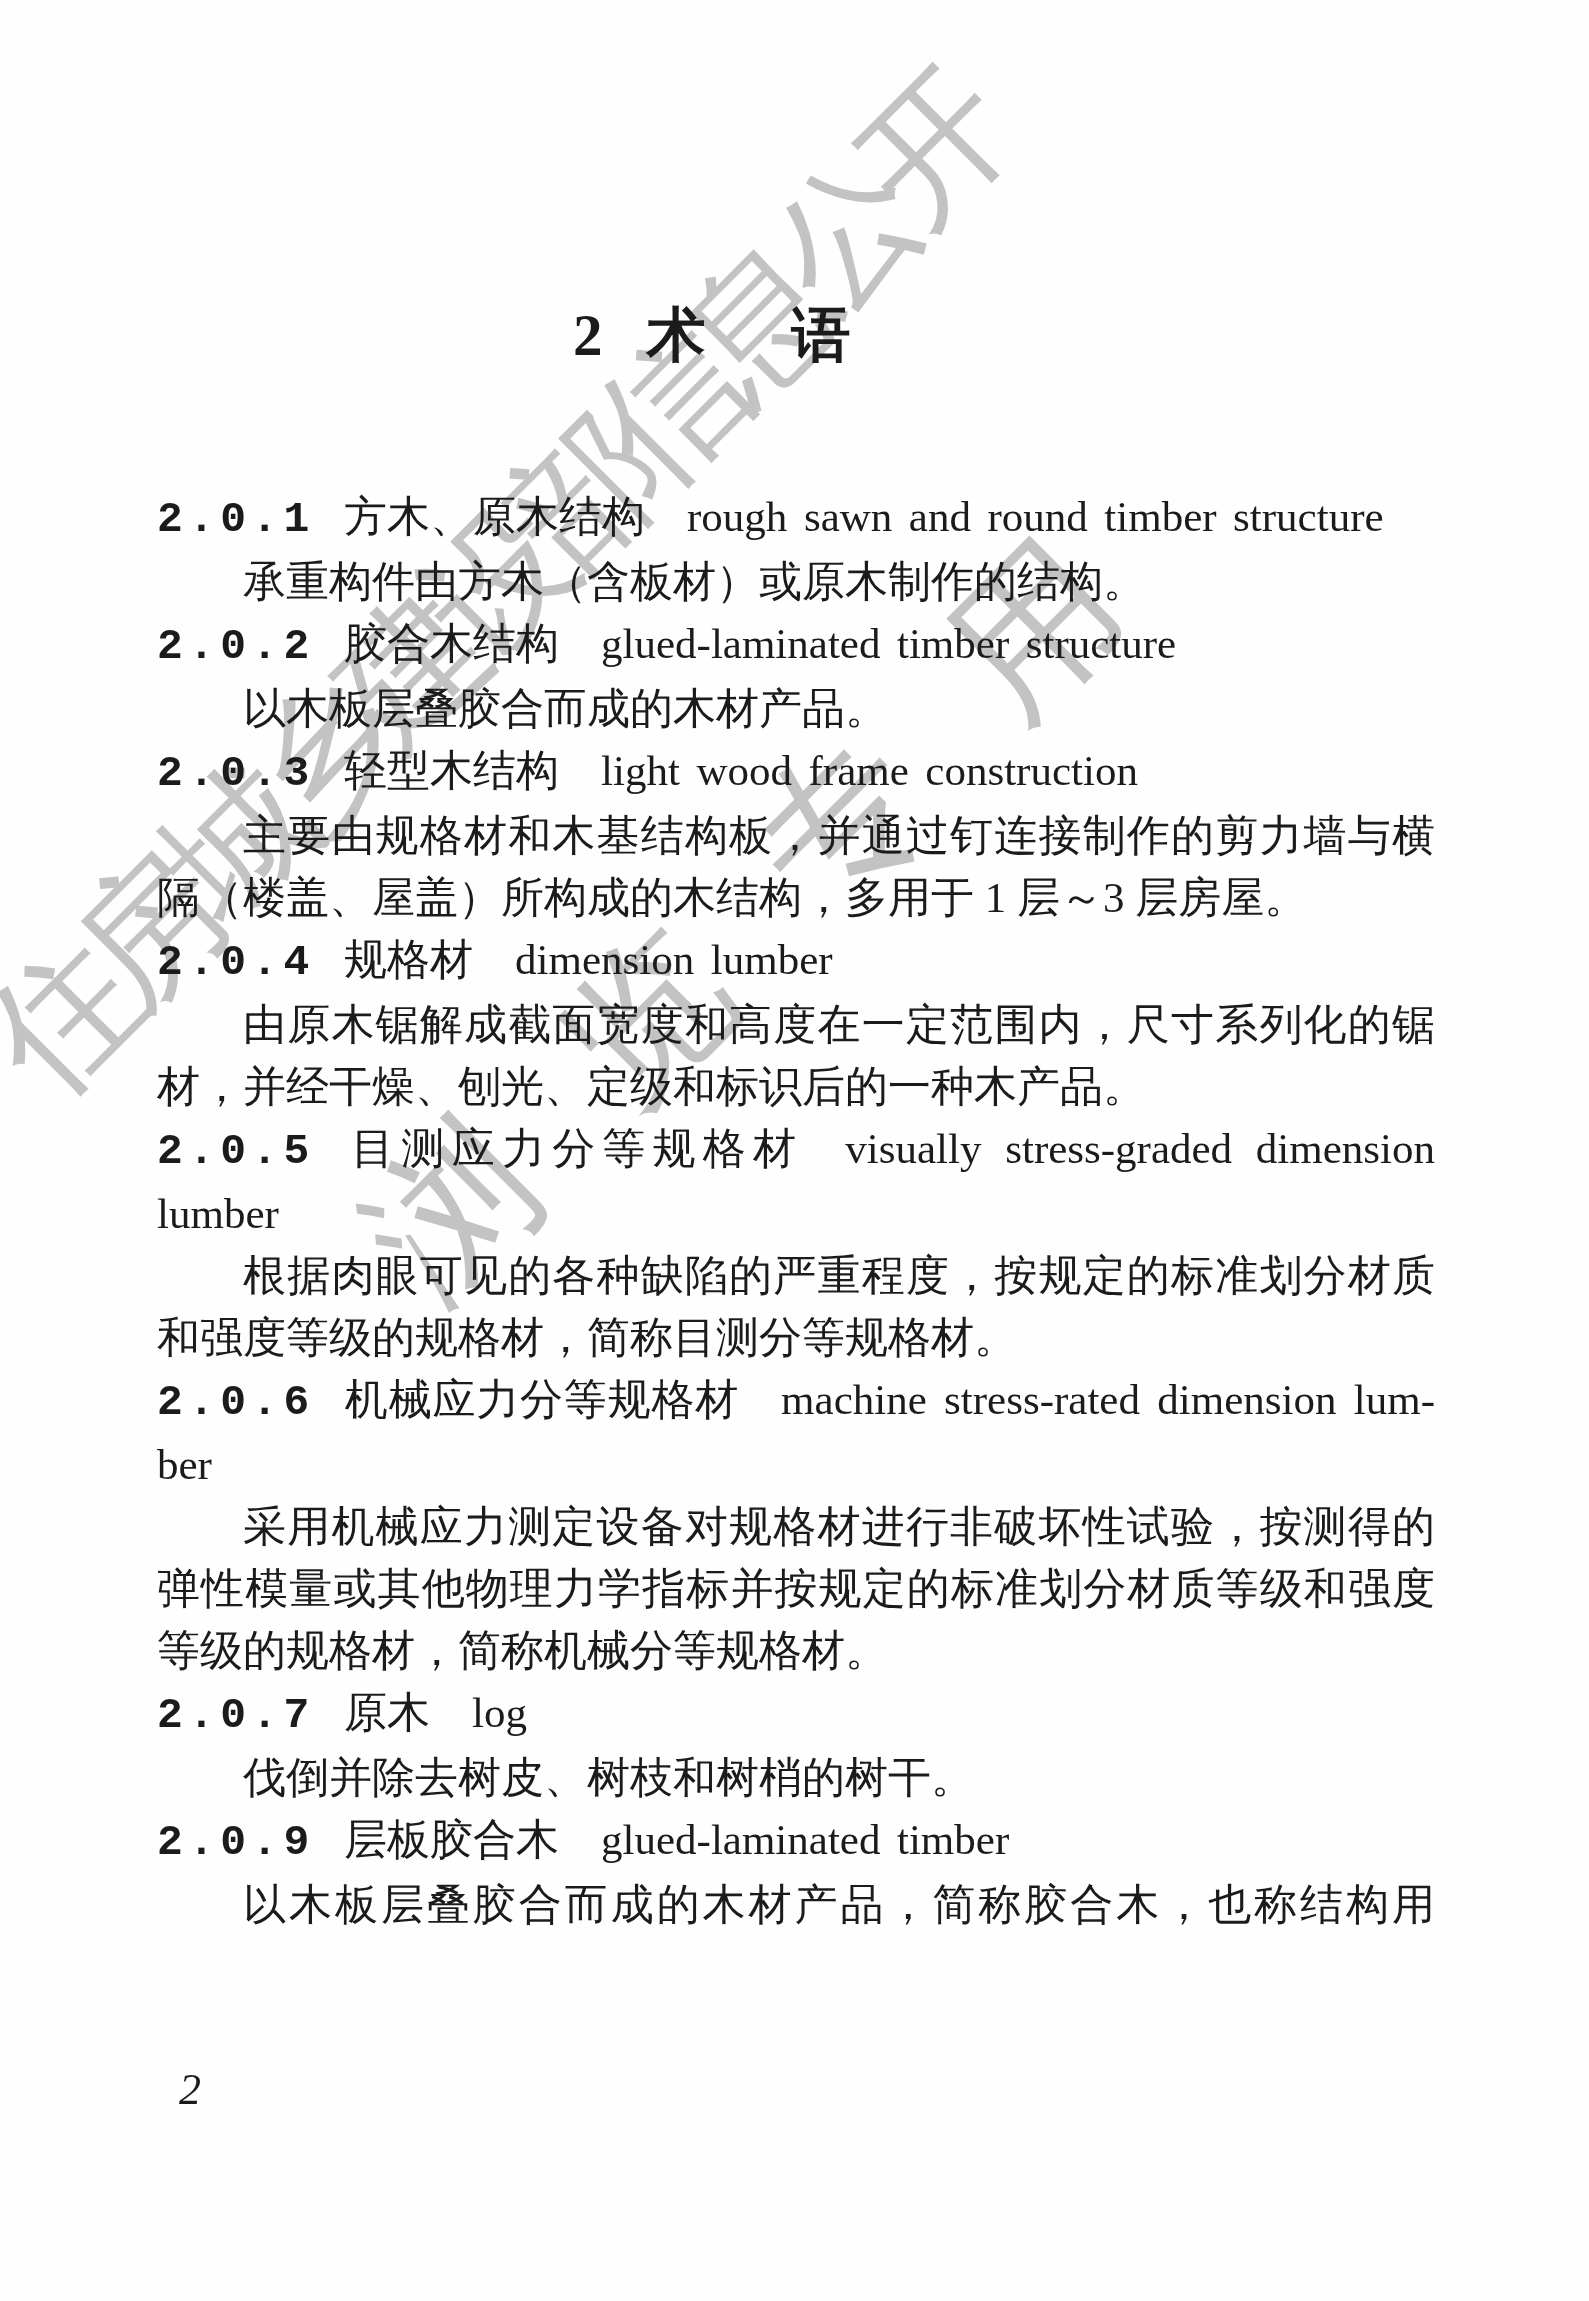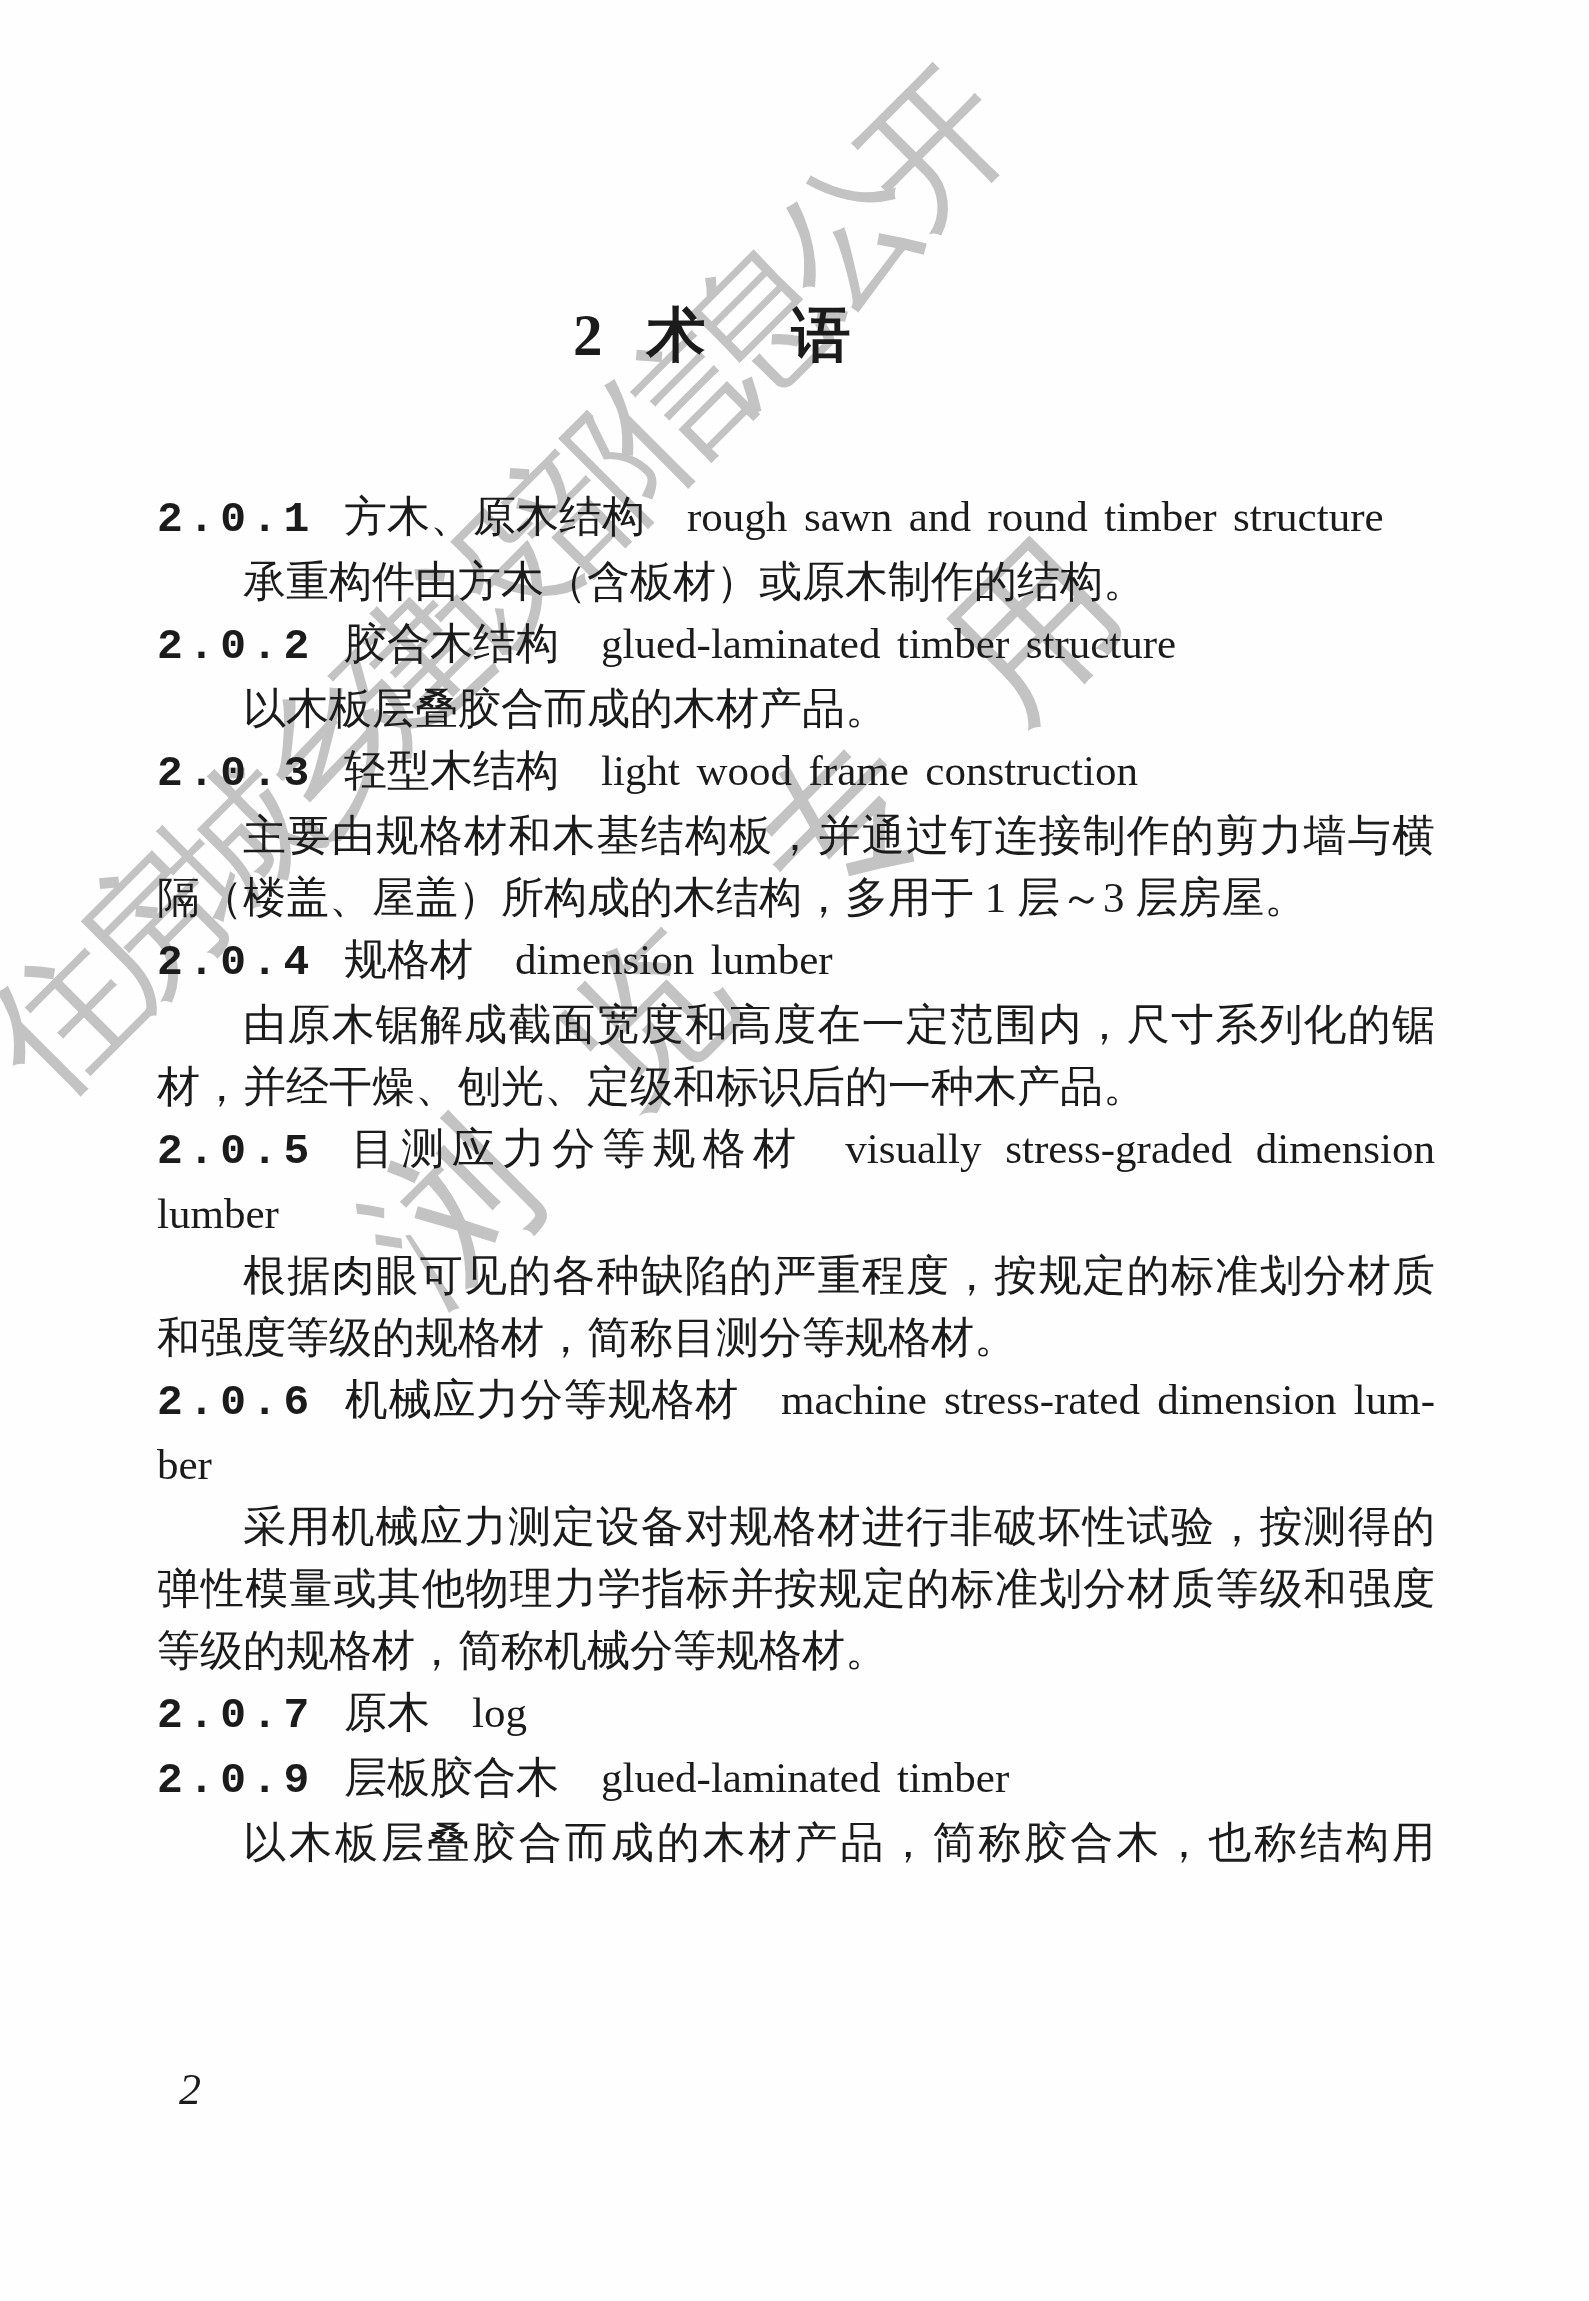--- a/index.html
+++ b/index.html
@@ -125,20 +125,21 @@
     <p class="def">根据肉眼可见的各种缺陷的严重程度，按规定的标准划分材质和强度等级的规格材，简称目测分等规格材。</p>
   </div>
 
   <div class="term">
     <p class="head"><span class="num">2.0.6</span><span class="zh">机械应力分等规格材</span><span class="en">machine stress-rated dimension lum­ber</span></p>
     <p class="def">采用机械应力测定设备对规格材进行非破坏性试验，按测得的弹性模量或其他物理力学指标并按规定的标准划分材质等级和强度等级的规格材，简称机械分等规格材。</p>
   </div>
 
   <div class="term">
     <p class="head"><span class="num">2.0.7</span><span class="zh">原木</span><span class="en">log</span></p>
+    <p class="def">伐倒并除去树皮、树枝和树梢的树干。</p>
   </div>
 
 
   <div class="term">
     <p class="head"><span class="num">2.0.9</span><span class="zh">层板胶合木</span><span class="en">glued-laminated timber</span></p>
     <p class="def">以木板层叠胶合而成的木材产品，简称胶合木，也称结构用</p>
   </div>
 </div>
 
     <div class="pagenum">2</div>

